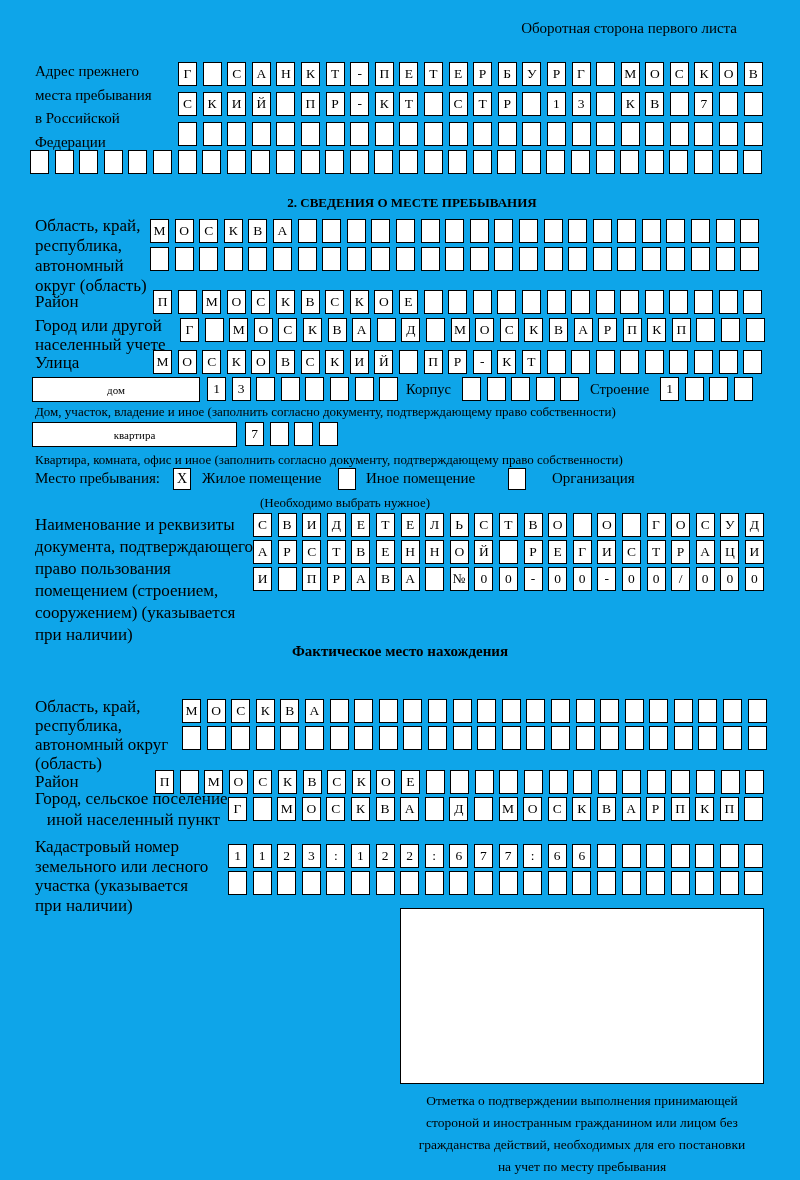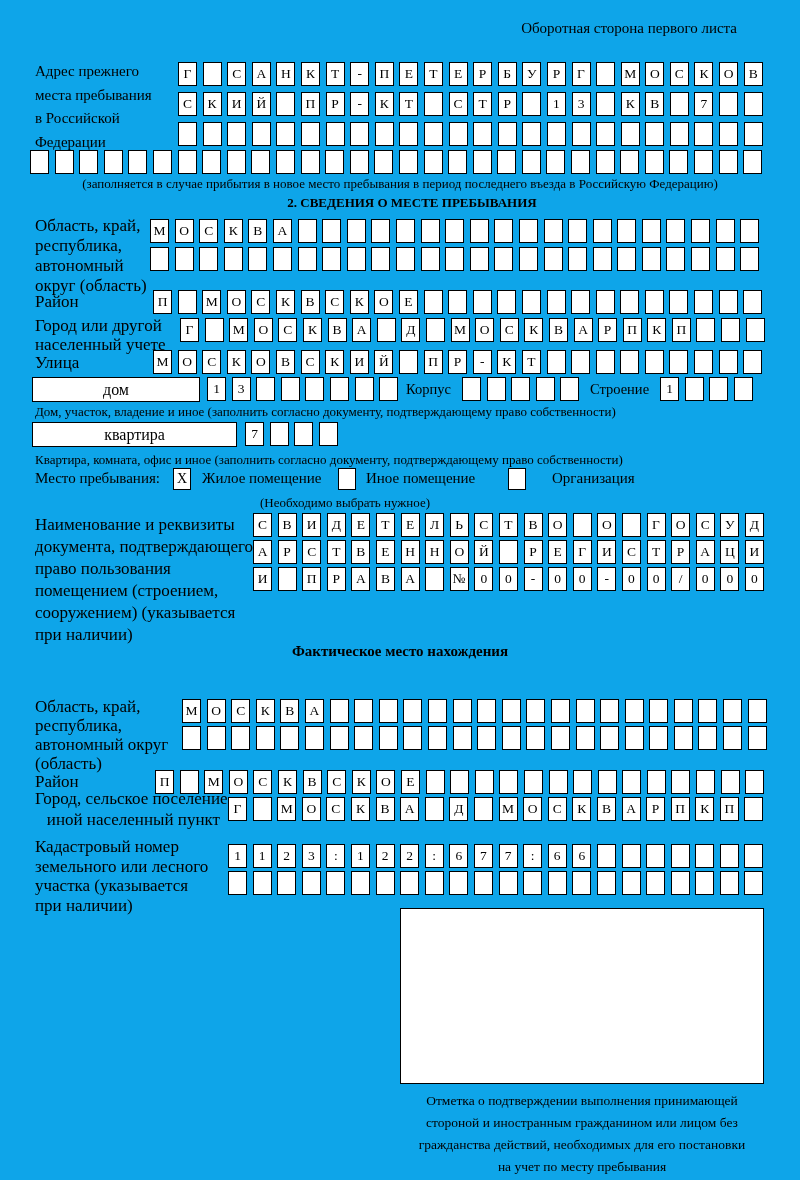--- a/index.html
+++ b/index.html
@@ -9,21 +9,21 @@
   .abs{position:absolute;}
   .label{font-size:17px;line-height:20px;white-space:pre-line;}
   .label-lg{font-size:15px;line-height:23.5px;white-space:pre-line;}
   .caption{font-size:13px;white-space:pre-line;}
   .center{left:0;width:800px;text-align:center;}
   .bold{font-weight:bold;}
   .boxrow{position:absolute;display:flex;gap:5.6px;}
   .cell{flex:0 0 auto;width:19px;height:24px;box-sizing:border-box;border:1.5px solid #000;
         display:flex;align-items:center;justify-content:center;font-size:13.5px;background:#fff;}
   .bigfield{position:absolute;box-sizing:border-box;border:1.6px solid #000;background:#fff;
-        display:flex;align-items:center;justify-content:center;font-size:16px;}
+        display:flex;align-items:center;justify-content:center;font-size:11px;}
   .checkbox{position:absolute;width:18px;height:22px;box-sizing:border-box;border:1.5px solid #000;
         display:flex;align-items:center;justify-content:center;font-size:14px;background:#fff;}
   .stamp{position:absolute;box-sizing:border-box;border:1.6px solid #000;background:#fff;}
   .inline-label{font-size:14.5px;white-space:nowrap;}
 </style>
 </head>
 <body>
 
 <div class="page">
 
@@ -136,21 +136,20 @@
       <span class="cell"></span>
       <span class="cell"></span>
       <span class="cell"></span>
       <span class="cell"></span>
       <span class="cell"></span>
       <span class="cell"></span>
       <span class="cell"></span>
       <span class="cell"></span>
       <span class="cell"></span>
     </div>
-  <div class="abs caption center" style="top:176px;">(заполняется в случае прибытия в новое место пребывания в период последнего въезда в Российскую Федерацию)</div>
 
   <div class="abs center bold" style="top:195px;font-size:13px;padding-left:12px;">2. СВЕДЕНИЯ О МЕСТЕ ПРЕБЫВАНИЯ</div>
 
   <div class="abs label" style="left:35px;top:216px;">Область, край,
 республика,
 автономный
 округ (область)</div>
   <div class="boxrow" style="left:150px;top:219px;">
       <span class="cell">М</span>
       <span class="cell">О</span>

